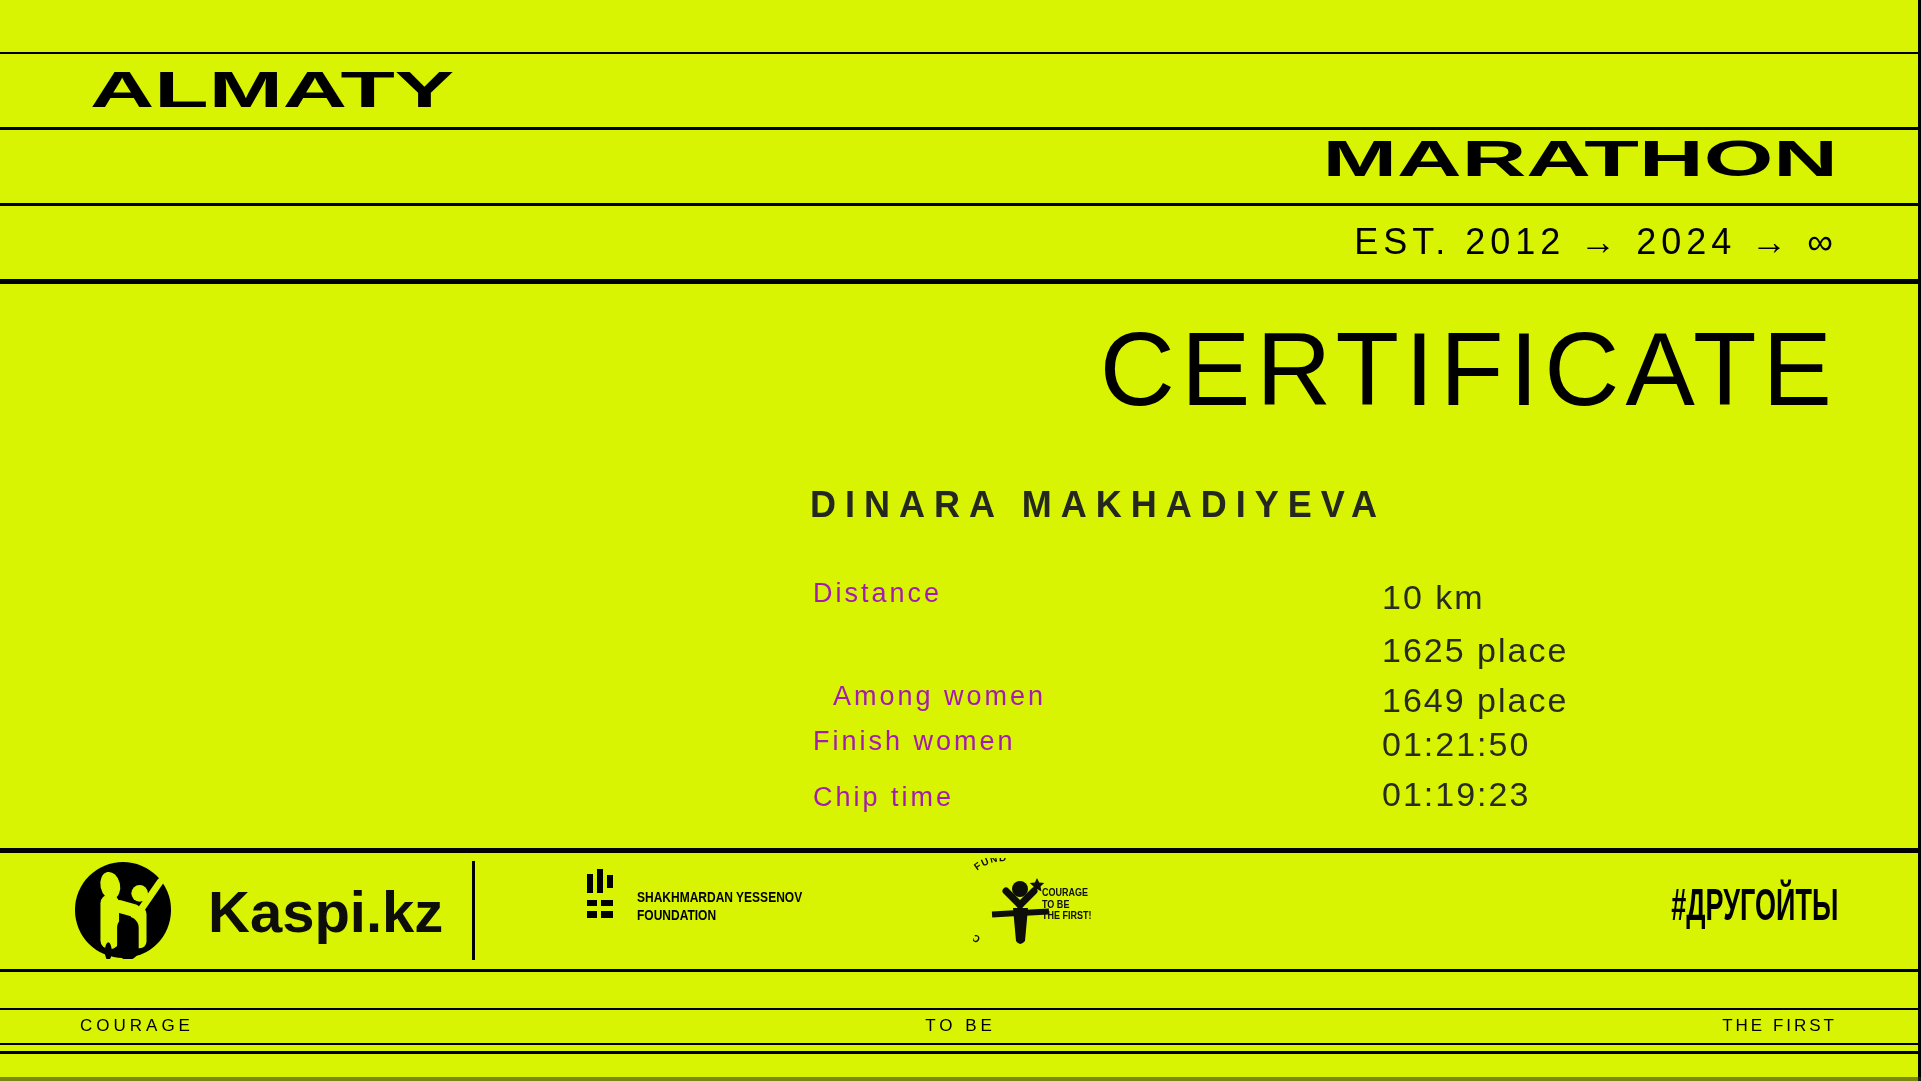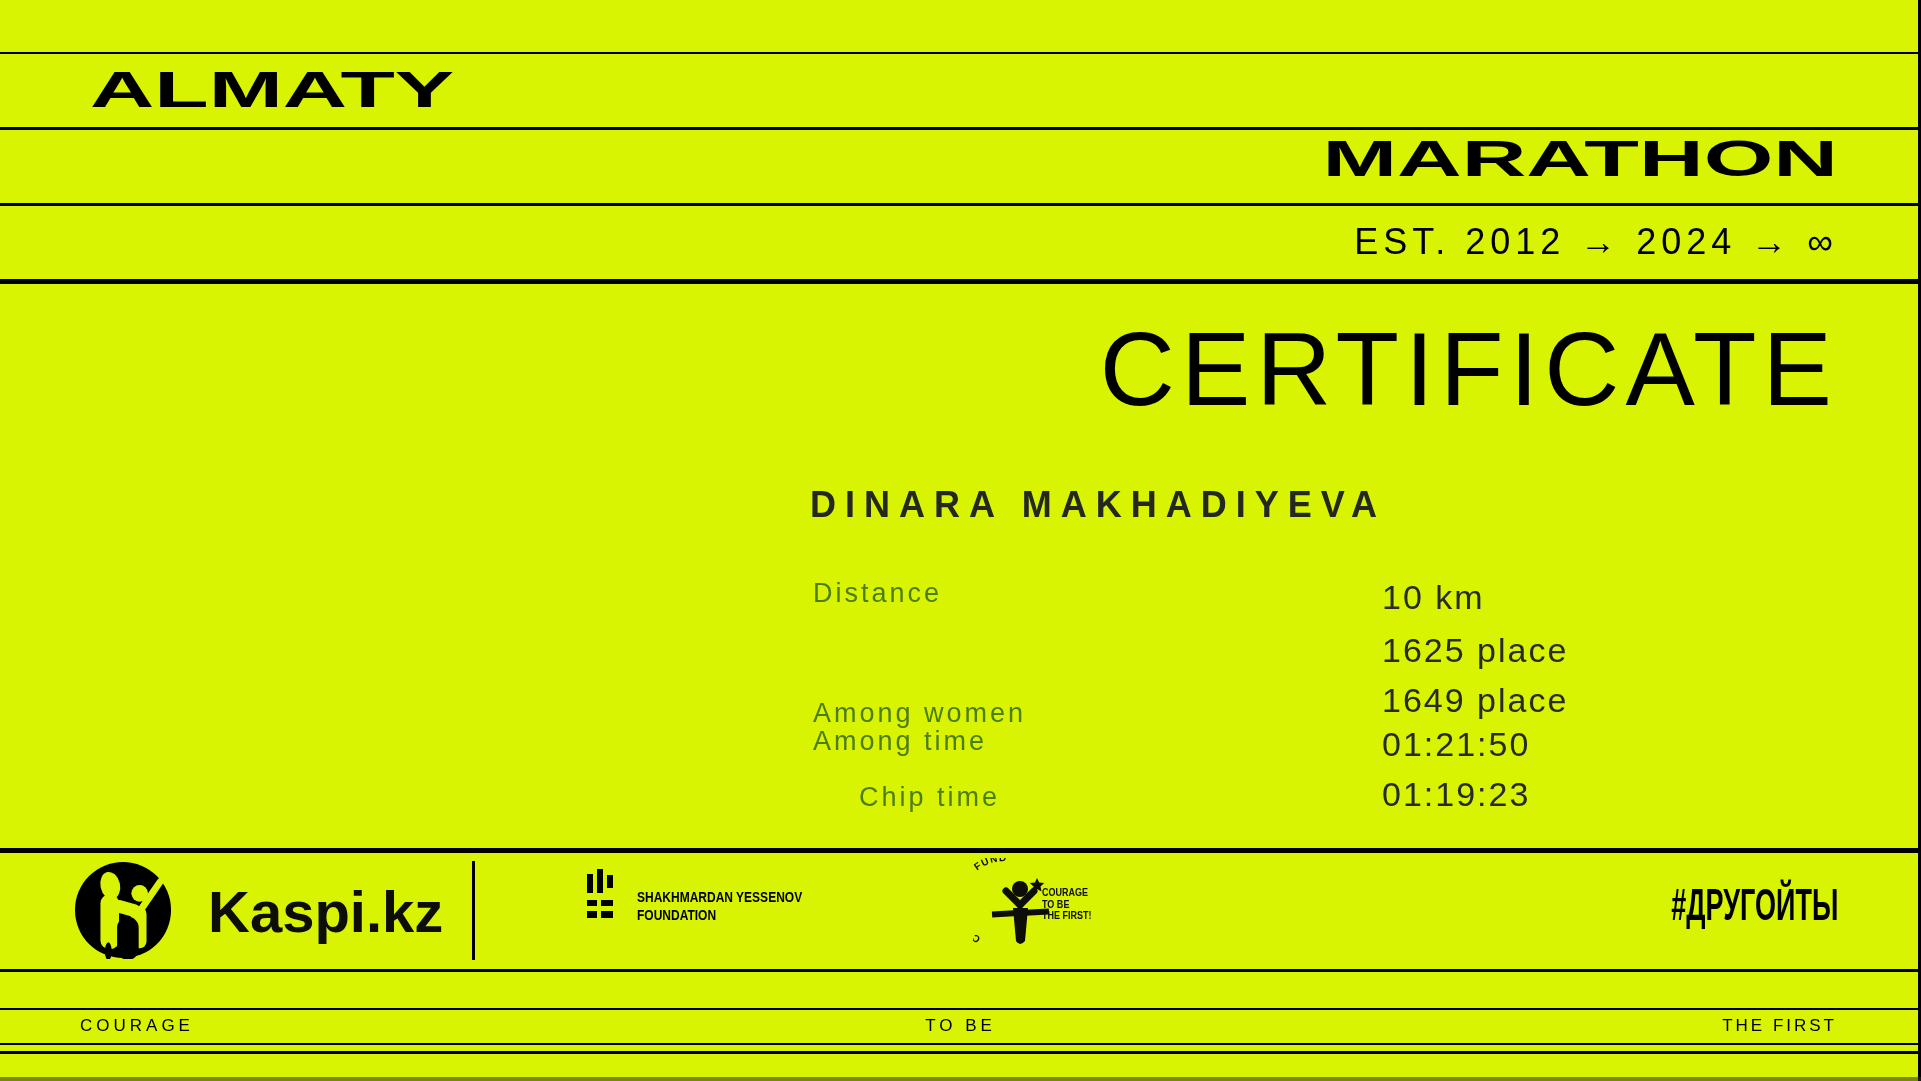--- a/index.html
+++ b/index.html
@@ -17,21 +17,21 @@
   .stretch-r{display:inline-block;transform-origin:right center;}
 
   .almaty{left:90px;top:52px;height:76px;font-size:50px;font-weight:700;color:#000;}
   .almaty span{transform:scaleX(1.78);}
   .marathon{right:83px;top:127px;height:64px;font-size:50px;font-weight:700;color:#000;justify-content:flex-end;}
   .marathon span{transform:scaleX(1.79);}
   .est{right:83px;top:204px;height:76px;font-size:36px;font-weight:500;letter-spacing:5px;color:#000;justify-content:flex-end;}
   .cert-title{right:83px;top:318px;height:102px;font-size:104px;font-weight:500;letter-spacing:6px;color:#000;justify-content:flex-end;white-space:nowrap;}
   .recipient{left:810px;top:483px;height:44px;font-size:36px;font-weight:700;letter-spacing:9px;color:#24281e;}
 
-  .res-label{position:absolute;left:813px;font-size:27px;letter-spacing:3px;color:#4d7c0f;height:38px;display:flex;align-items:center;}
+  .res-label{position:absolute;left:813px;font-size:27px;letter-spacing:3px;color:#a21caf;height:38px;display:flex;align-items:center;}
   .res-value{position:absolute;left:1382px;font-size:34px;letter-spacing:2px;color:#272b21;height:40px;display:flex;align-items:center;}
 
   
   .kaspi-logo{position:absolute;left:74px;top:861px;}
   .kaspi-name{left:208px;top:880px;height:62px;font-size:58px;font-weight:700;color:#0d0d0a;letter-spacing:0px;}
   .vdivider{position:absolute;left:472px;top:861px;width:3px;height:99px;background:#000;}
   .yessenov-icon{position:absolute;left:587px;top:869px;width:26px;height:50px;}
   .yessenov-icon i{position:absolute;background:#000;display:block;}
   .yessenov-text{position:absolute;left:637px;top:888px;font-size:15px;font-weight:700;line-height:18px;color:#000;white-space:nowrap;}
   .yessenov-text span{transform:scaleX(0.8);transform-origin:left center;display:inline-block;}
@@ -79,27 +79,27 @@
   </div>
   <div class="abs cert-title">
     <span>CERTIFICATE</span>
   </div>
 
   <div class="res-label" style="top:574px;">Distance</div>
   <div class="res-value" style="top:577px;">10 km</div>
 
   <div class="res-value" style="top:630px;">1625 place</div>
 
-  <div class="res-label" style="top:694px;">Among women</div>
+  <div class="res-label" style="top:677px;margin-left:20px;">Among women</div>
   <div class="res-value" style="top:680px;">1649 place</div>
 
-  <div class="res-label" style="top:722px;">Among time</div>
+  <div class="res-label" style="top:722px;">Finish women</div>
   <div class="res-value" style="top:724px;">01:21:50</div>
 
-  <div class="res-label" style="top:778px;margin-left:46px;">Chip time</div>
+  <div class="res-label" style="top:778px;">Chip time</div>
   <div class="res-value" style="top:774px;">01:19:23</div>
 
   <svg class="kaspi-logo" width="98" height="98" viewBox="0 0 100 100">
     <circle cx="50" cy="50" r="49" fill="#000"></circle>
     <g fill="#d8f403">
       <ellipse cx="37" cy="25" rx="10" ry="14" transform="rotate(-12 37 25)"></ellipse>
       <rect x="27" y="34" width="19" height="56" rx="9"></rect>
       <rect x="40" y="42" width="28" height="13" rx="6" transform="rotate(16 54 48)"></rect>
       <circle cx="67" cy="33" r="8.5"></circle>
       <path d="M68,50 L88,21" stroke="#d8f403" stroke-width="7" stroke-linecap="round" fill="none"></path>

